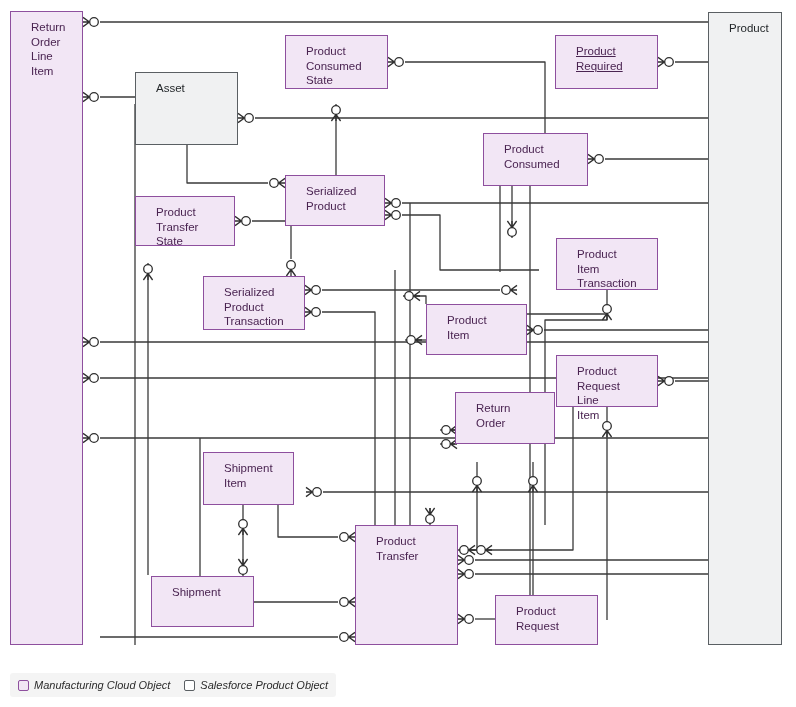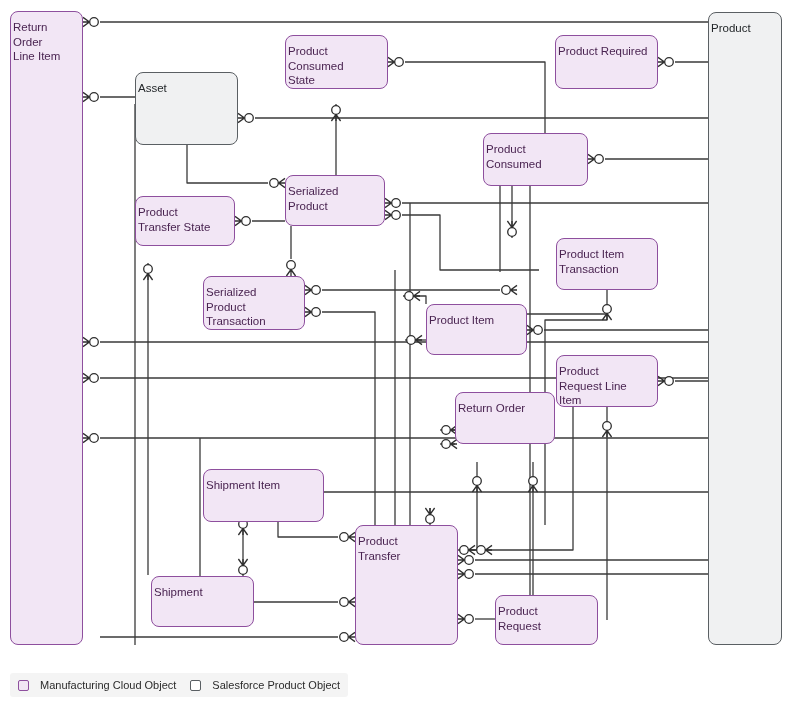--- a/index.html
+++ b/index.html
@@ -22,22 +22,22 @@
   }
   .diagram-svg {
     position: absolute;
     left: 0; top: 0;
     width: 796px;
     height: 707px;
   }
   .entity {
     position: absolute;
     box-sizing: border-box;
-    border-radius: 8px;
-    padding: 8px 2px;
+    border-radius: 0;
+    padding: 8px 20px;
     font-size: 11.5px;
     line-height: 14.5px;
     z-index: 5;
   }
   .entity.mfg {
     background: #f2e6f5;
     border: 1.6px solid #8e4f9e;
     color: #4a2451;
   }
   .entity.std {
@@ -57,22 +57,23 @@
     align-items: center;
     gap: 14px;
     background: #f4f4f4;
     border-radius: 3px;
     padding: 0 8px;
     z-index: 20;
   }
   .legend-item {
     display: flex;
     align-items: center;
-    gap: 11px;
+    gap: 5px;
     font-size: 11px;
+    font-style: italic;
     color: #2b2b2b;
   }
   .swatch {
     width: 11px;
     height: 11px;
     border-radius: 2px;
     box-sizing: border-box;
   }
   .swatch.mfg { background: #f2e6f5; border: 1.4px solid #8e4f9e; }
   .swatch.std { background: #ffffff; border: 1.4px solid #5a5f63; }
@@ -234,39 +235,39 @@
   </svg>
 
   <div id="entity-layer">
       <div class="entity mfg" style="left: 10px; top: 11px; width: 73px; height: 634px;"><span class="label">Return
 Order
 Line Item</span></div>
       <div class="entity std" style="left: 135px; top: 72px; width: 103px; height: 73px;"><span class="label">Asset</span></div>
       <div class="entity mfg" style="left: 285px; top: 35px; width: 103px; height: 54px;"><span class="label">Product
 Consumed
 State</span></div>
-      <div class="entity mfg" style="left: 555px; top: 35px; width: 103px; height: 54px;"><span class="label">Product Required</span></div>
+      <div class="entity mfg" style="left: 555px; top: 35px; width: 103px; height: 54px; text-decoration: underline;"><span class="label">Product Required</span></div>
       <div class="entity std" style="left: 708px; top: 12px; width: 74px; height: 633px;"><span class="label">Product</span></div>
       <div class="entity mfg" style="left: 483px; top: 133px; width: 105px; height: 53px;"><span class="label">Product
 Consumed</span></div>
       <div class="entity mfg" style="left: 285px; top: 175px; width: 100px; height: 51px;"><span class="label">Serialized
 Product</span></div>
       <div class="entity mfg" style="left: 135px; top: 196px; width: 100px; height: 50px;"><span class="label">Product
 Transfer State</span></div>
       <div class="entity mfg" style="left: 556px; top: 238px; width: 102px; height: 52px;"><span class="label">Product Item
 Transaction</span></div>
       <div class="entity mfg" style="left: 203px; top: 276px; width: 102px; height: 54px;"><span class="label">Serialized
 Product
 Transaction</span></div>
       <div class="entity mfg" style="left: 426px; top: 304px; width: 101px; height: 51px;"><span class="label">Product Item</span></div>
       <div class="entity mfg" style="left: 556px; top: 355px; width: 102px; height: 52px;"><span class="label">Product
 Request Line
 Item</span></div>
       <div class="entity mfg" style="left: 455px; top: 392px; width: 100px; height: 52px;"><span class="label">Return Order</span></div>
-      <div class="entity mfg" style="left: 203px; top: 452px; width: 121px; height: 53px; margin-top: 17px;"><span class="label">Shipment Item</span></div>
+      <div class="entity mfg" style="left: 203px; top: 452px; width: 91px; height: 53px;"><span class="label">Shipment Item</span></div>
       <div class="entity mfg" style="left: 355px; top: 525px; width: 103px; height: 120px;"><span class="label">Product
 Transfer</span></div>
       <div class="entity mfg" style="left: 151px; top: 576px; width: 103px; height: 51px;"><span class="label">Shipment</span></div>
       <div class="entity mfg" style="left: 495px; top: 595px; width: 103px; height: 50px;"><span class="label">Product
 Request</span></div>
     </div>
 
   <div id="legend">
       <div class="legend-item">
         <span class="swatch mfg"></span>

